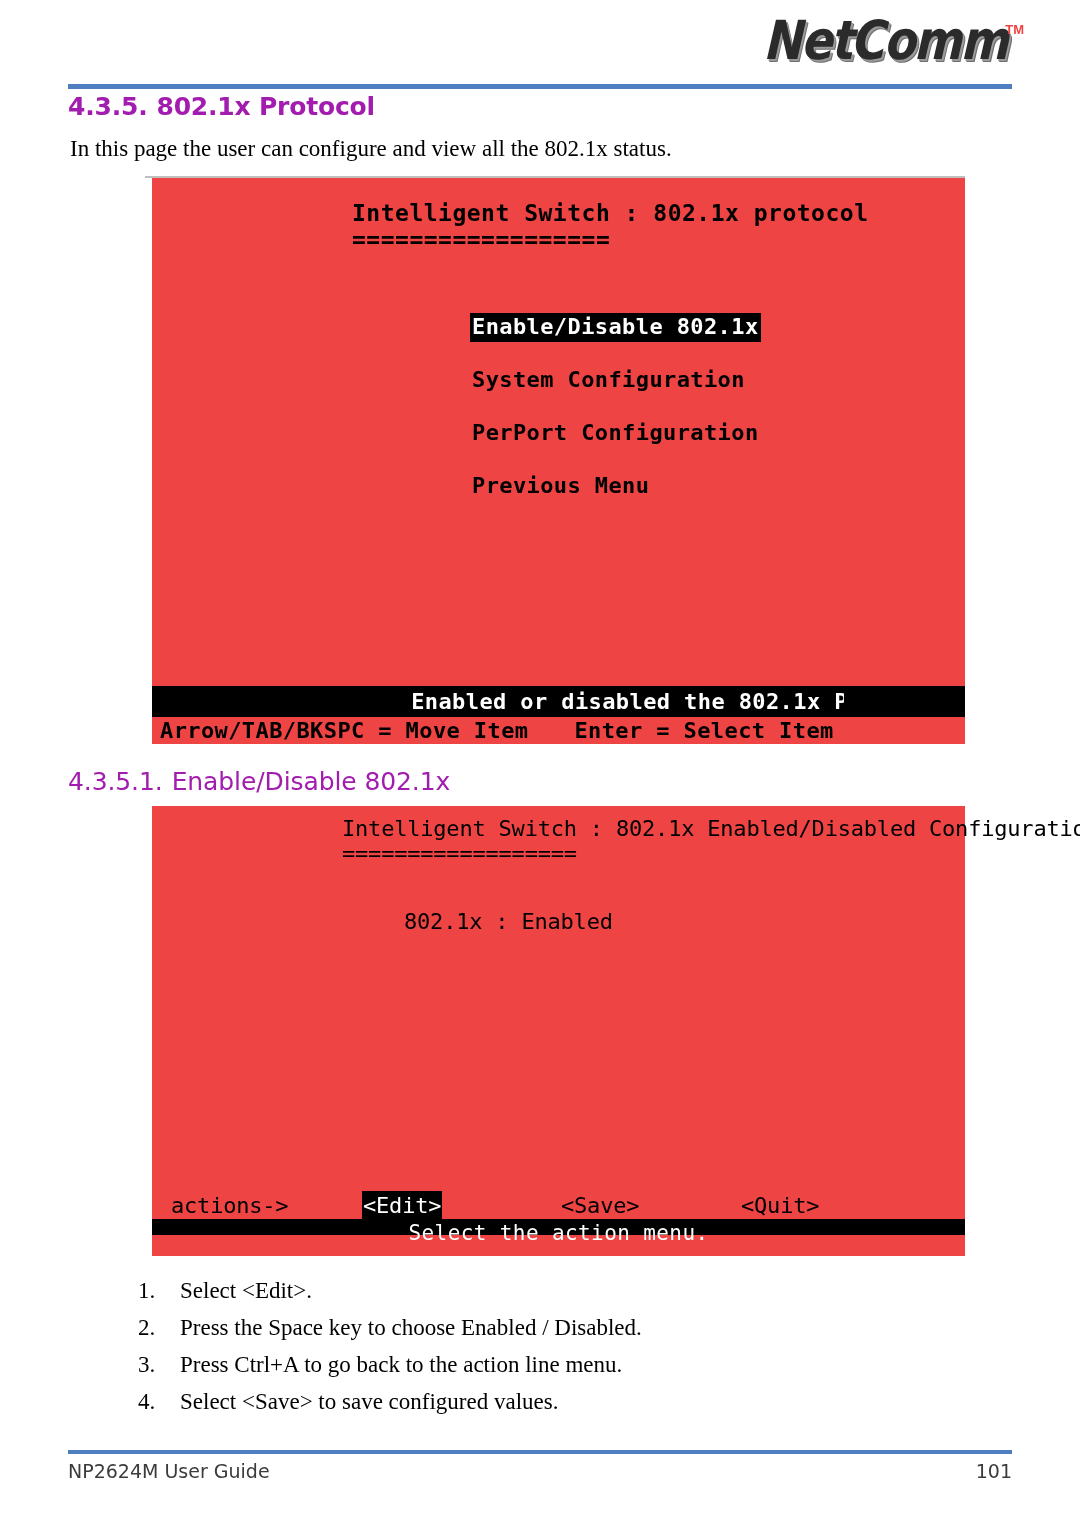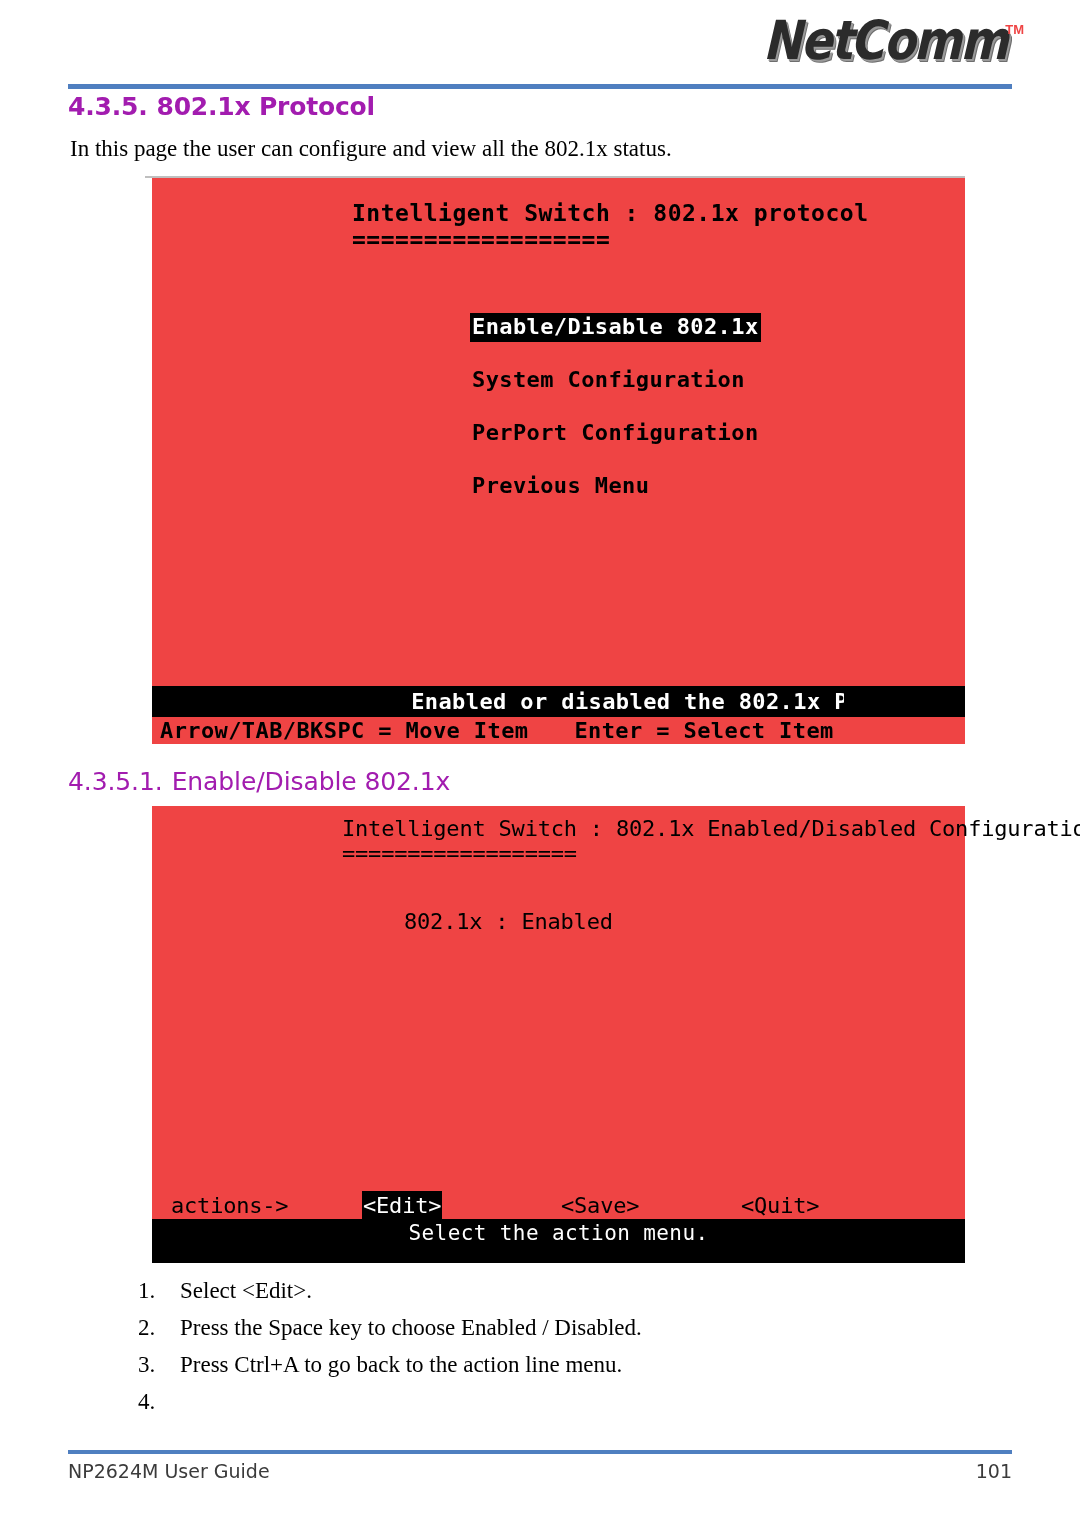--- a/index.html
+++ b/index.html
@@ -242,21 +242,21 @@
   }
   #terminal-two .a-label { left: 18px; }
   #terminal-two .a-edit  { left: 210px; text-align: center; }
   #terminal-two .a-save  { left: 408px; }
   #terminal-two .a-quit  { left: 588px; }
 
   #terminal-two .t2-status {
     left: 0;
     top: 413px;
     width: 813px;
-    height: 44px;
+    height: 16px;
     text-align: center;
     font-size: 21px;
   }
   #terminal-two .t2-help {
     position: absolute;
     left: 2px;
     top: 441px;
     font-size: 22px;
     letter-spacing: -0.2px;
     white-space: nowrap;
@@ -370,20 +370,21 @@
   <div class="step">
     <span class="idx">2.</span>
     <span class="txt">Press the Space key to choose Enabled / Disabled.</span>
   </div>
   <div class="step">
     <span class="idx">3.</span>
     <span class="txt">Press Ctrl+A to go back to the action line menu.</span>
   </div>
   <div class="step">
     <span class="idx">4.</span>
+    <span class="txt">Select &lt;Save&gt; to save configured values.</span>
   </div>
 </div>
 
 <div class="rule-bottom"></div>
 <div class="footer">
   <div class="f-line">
     <span class="f-left">NP2624M User Guide</span>
     <span class="f-right">101</span>
   </div>
 </div>

